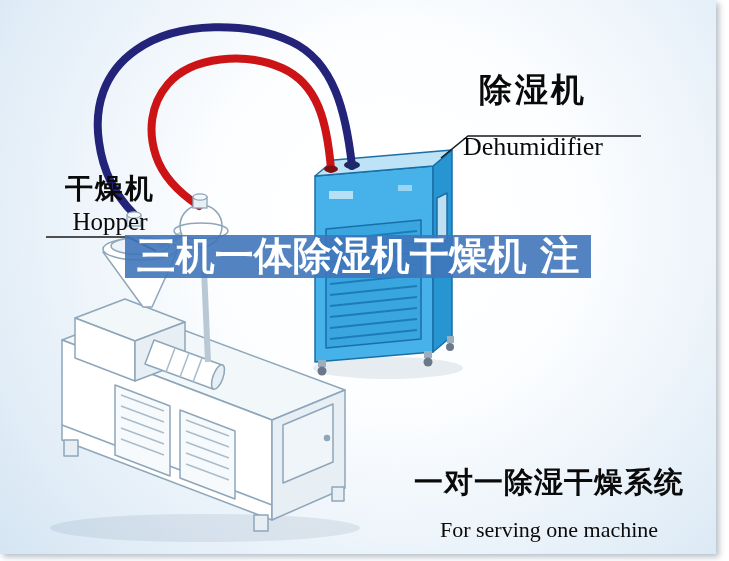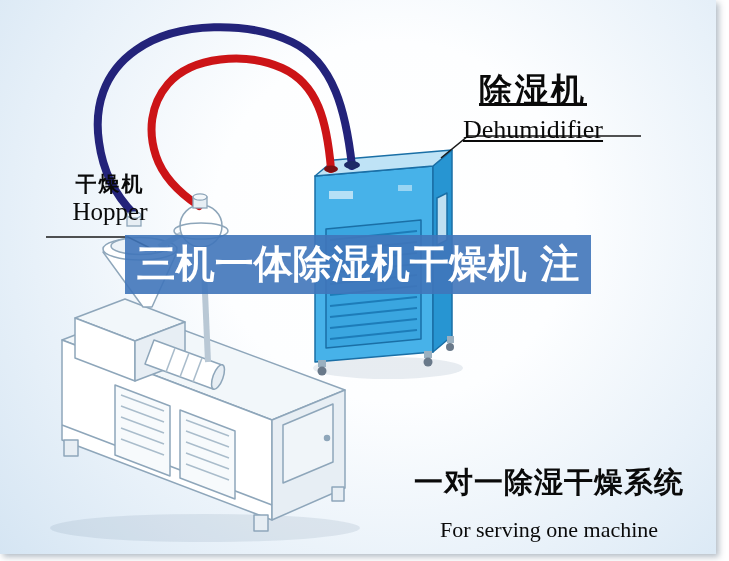--- a/index.html
+++ b/index.html
@@ -9,33 +9,33 @@
     font-family:"DejaVu Sans","Liberation Sans",sans-serif;
   }
   .sheet {
     position:absolute; left:0; top:0; width:716px; height:554px;
     background: radial-gradient(circle at 55% 40%, #ffffff 0%, #fdfeff 35%, #e8f1f9 70%, #d5e5f3 100%);
     box-shadow: 3px 3px 6px rgba(90,110,130,0.45);
   }
   svg.illustration { position:absolute; left:0; top:0; z-index:1; }
   .label { position:absolute; color:#0a0a0a; z-index:6; }
   .hopper-label { left:40px; top:170px; width:140px; text-align:center; }
-  .hopper-label .zh { font-size:21px; font-weight:bold; letter-spacing:2px; }
+  .hopper-label .zh { font-size:28px; font-weight:bold; letter-spacing:2px; }
   .hopper-label .en { font-size:25px; font-family:"Liberation Serif","DejaVu Serif",serif; }
-  .dehumidifier-label { left:444px; top:68px; width:178px; text-align:center;text-decoration:underline; }
+  .dehumidifier-label { left:444px; top:68px; width:178px; text-align:center; }
   .dehumidifier-label .zh { font-size:33px; font-weight:bold; letter-spacing:3px; }
-  .dehumidifier-label .en { font-size:26px; font-family:"Liberation Serif","DejaVu Serif",serif; margin-top:2px; }
+  .dehumidifier-label .en { font-size:26px; font-family:"Liberation Serif","DejaVu Serif",serif; margin-top:19px; }
   .system-label { left:398px; top:463px; width:302px; text-align:center; }
   .system-label .zh { font-size:29px; font-weight:bold; letter-spacing:1px; }
   .system-label .en { font-size:22px; font-family:"Liberation Serif","DejaVu Serif",serif; margin-top:14px; }
   .overlay { position:absolute; left:0; top:235px; width:716px; text-align:center; z-index:5; }
   .overlay .line { line-height:0; }
   .overlay .bar {
     display:inline-block; background:rgba(64,118,186,0.9); color:#ffffff;
-    font-weight:bold; font-size:39px; line-height:1.1; padding:8px 12px;
+    font-weight:bold; font-size:39px; line-height:1.1; padding:0 12px;
     white-space:nowrap;
   }
 </style>
 </head>
 <body>
 
 <div class="sheet">
 
   <svg class="illustration" width="716" height="554" viewBox="0 0 716 554">
 

